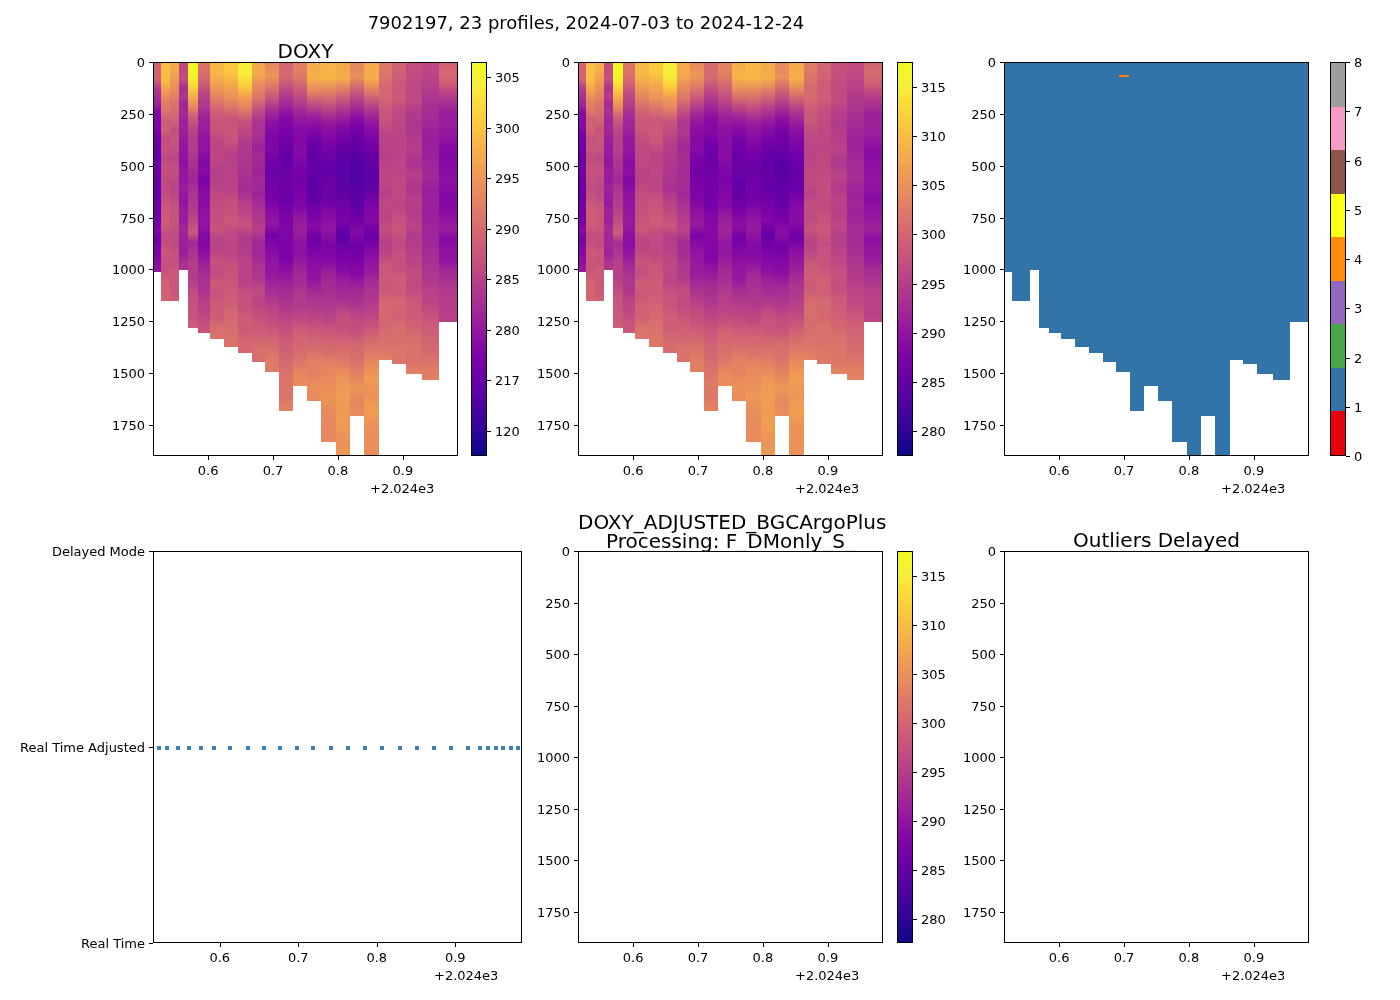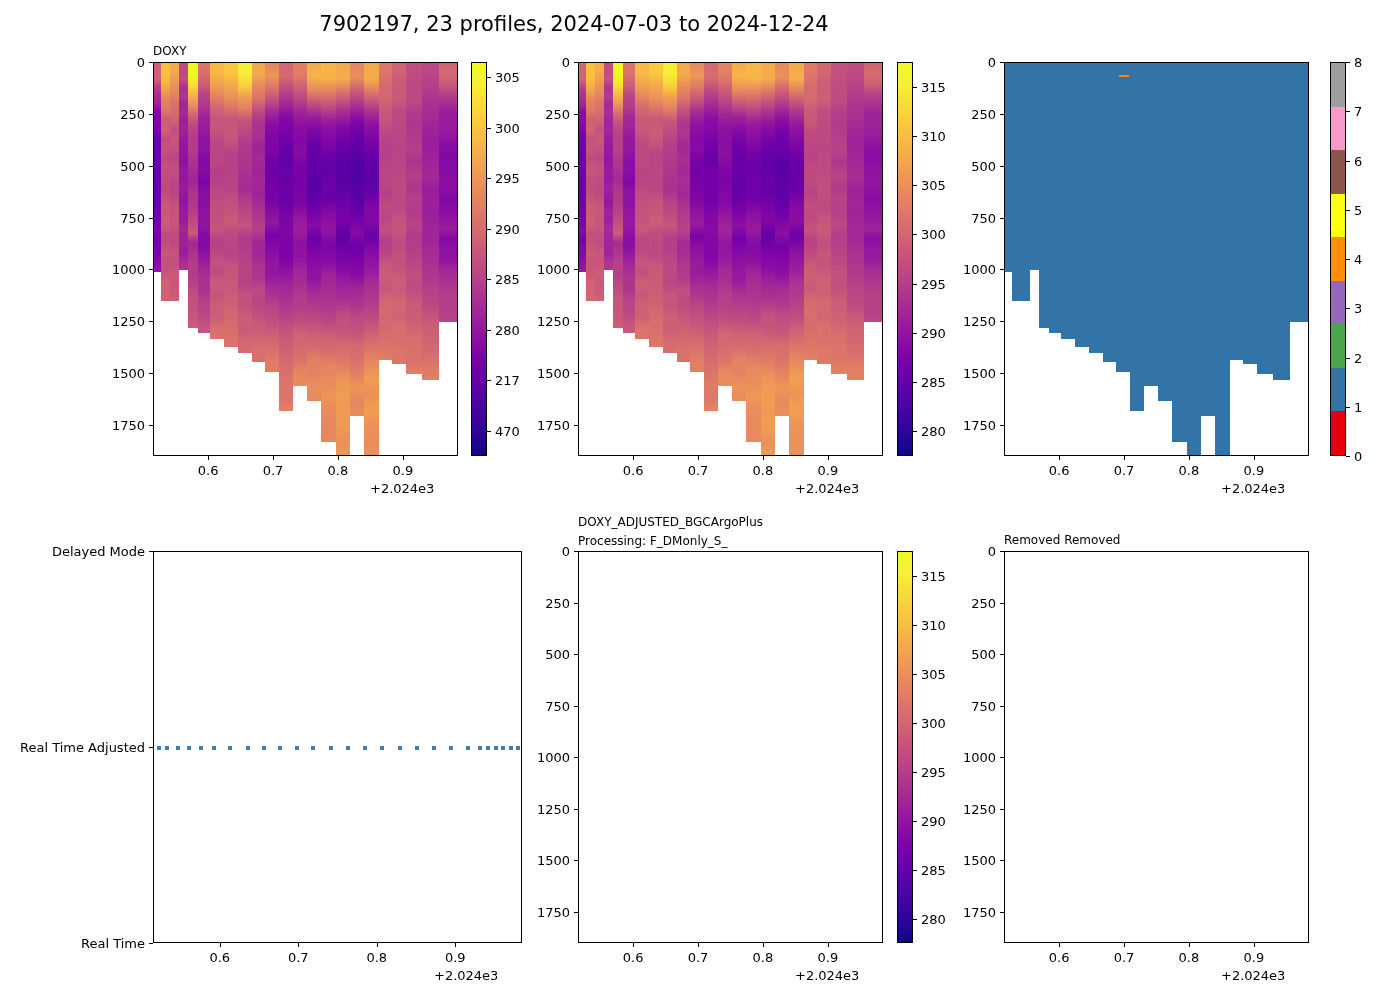--- a/index.html
+++ b/index.html
@@ -1,20 +1,20 @@
 <!DOCTYPE html>
 <html><head>
 <meta charset="utf-8">
 <style>
   html,body{margin:0;padding:0;background:#ffffff;}
   body{width:1400px;height:1000px;font-family:"DejaVu Sans","Liberation Sans",sans-serif;color:#000;}
   #fig{position:relative;width:1400px;height:1000px;overflow:hidden;}
 
-  .sup-title{position:absolute;left:0;top:12px;width:1148px;text-align:center;font-size:21px;}
-  .panel-title{position:absolute;text-align:left;font-size:12px;line-height:19px;white-space:pre-line;}
+  .sup-title{position:absolute;left:12px;top:12px;width:1148px;text-align:center;font-size:18px;}
+  .panel-title{position:absolute;text-align:center;font-size:20px;line-height:19px;white-space:pre-line;}
 
   .axes{position:absolute;border:1.1px solid #000;background:#fff;box-sizing:border-box;overflow:hidden;}
 
   .ytick-lab{position:absolute;right:0;font-size:13px;text-align:right;transform:translateY(-50%);white-space:nowrap;}
   .xtick-lab{position:absolute;font-size:13px;text-align:center;transform:translateX(-50%);white-space:nowrap;}
   .tickmark-y{position:absolute;height:1px;background:#000;width:4px;}
   .tickmark-x{position:absolute;width:1px;background:#000;height:4px;}
   .xoffset{position:absolute;font-size:13px;white-space:nowrap;}
 
   .cbar{position:absolute;border:1px solid #000;box-sizing:border-box;}
@@ -78,21 +78,21 @@
     <div class="xtick-lab" style="left: 208.16px; top: 463px;">0.6</div>
     <div class="tickmark-x" style="left: 208.16px; top: 456px;"></div>
     <div class="xtick-lab" style="left: 273.053px; top: 463px;">0.7</div>
     <div class="tickmark-x" style="left: 273.053px; top: 456px;"></div>
     <div class="xtick-lab" style="left: 337.947px; top: 463px;">0.8</div>
     <div class="tickmark-x" style="left: 337.947px; top: 456px;"></div>
     <div class="xtick-lab" style="left: 402.84px; top: 463px;">0.9</div>
     <div class="tickmark-x" style="left: 402.84px; top: 456px;"></div>
     <div class="xoffset" style="left: 370px; top: 481px;">+2.024e3</div>
     <div class="cbar" style="left: 471px; top: 62px; width: 16px; height: 394px; background: linear-gradient(rgb(240, 249, 33) 0%, rgb(243, 245, 46) 2.5%, rgb(246, 241, 57) 5%, rgb(249, 231, 56) 7.5%, rgb(251, 221, 56) 10%, rgb(251, 212, 59) 12.5%, rgb(251, 202, 61) 15%, rgb(249, 193, 65) 17.5%, rgb(247, 184, 70) 20%, rgb(245, 175, 74) 22.5%, rgb(243, 166, 78) 25%, rgb(239, 157, 83) 27.5%, rgb(236, 148, 88) 30%, rgb(232, 140, 92) 32.5%, rgb(228, 131, 97) 35%, rgb(223, 123, 102) 37.5%, rgb(218, 115, 107) 40%, rgb(214, 106, 111) 42.5%, rgb(208, 98, 116) 45%, rgb(202, 89, 121) 47.5%, rgb(197, 82, 126) 50%, rgb(191, 74, 130) 52.5%, rgb(184, 66, 135) 55%, rgb(178, 58, 140) 57.5%, rgb(171, 50, 144) 60%, rgb(164, 42, 149) 62.5%, rgb(157, 34, 154) 65%, rgb(149, 25, 158) 67.5%, rgb(142, 17, 162) 70%, rgb(133, 10, 165) 72.5%, rgb(124, 4, 167) 75%, rgb(115, 1, 168) 77.5%, rgb(106, 0, 167) 80%, rgb(96, 1, 166) 82.5%, rgb(86, 2, 164) 85%, rgb(75, 3, 161) 87.5%, rgb(64, 4, 158) 90%, rgb(53, 4, 154) 92.5%, rgb(41, 5, 150) 95%, rgb(27, 6, 143) 97.5%, rgb(13, 8, 135) 100%);"></div>
-    <div class="cbar-tick-lab" style="left: 495px; top: 430.744px;">470</div>
+    <div class="cbar-tick-lab" style="left: 495px; top: 430.744px;">120</div>
     <div class="cbar-tick-m" style="left: 487px; top: 430.744px;"></div>
     <div class="cbar-tick-lab" style="left: 495px; top: 380.231px;">217</div>
     <div class="cbar-tick-m" style="left: 487px; top: 380.231px;"></div>
     <div class="cbar-tick-lab" style="left: 495px; top: 329.718px;">280</div>
     <div class="cbar-tick-m" style="left: 487px; top: 329.718px;"></div>
     <div class="cbar-tick-lab" style="left: 495px; top: 279.205px;">285</div>
     <div class="cbar-tick-m" style="left: 487px; top: 279.205px;"></div>
     <div class="cbar-tick-lab" style="left: 495px; top: 228.692px;">290</div>
     <div class="cbar-tick-m" style="left: 487px; top: 228.692px;"></div>
     <div class="cbar-tick-lab" style="left: 495px; top: 178.179px;">295</div>
@@ -320,21 +320,21 @@
     <div class="cbar-tick-lab" style="left: 921px; top: 771.5px;">295</div>
     <div class="cbar-tick-m" style="left: 913px; top: 771.5px;"></div>
     <div class="cbar-tick-lab" style="left: 921px; top: 722.5px;">300</div>
     <div class="cbar-tick-m" style="left: 913px; top: 722.5px;"></div>
     <div class="cbar-tick-lab" style="left: 921px; top: 673.5px;">305</div>
     <div class="cbar-tick-m" style="left: 913px; top: 673.5px;"></div>
     <div class="cbar-tick-lab" style="left: 921px; top: 624.5px;">310</div>
     <div class="cbar-tick-m" style="left: 913px; top: 624.5px;"></div>
     <div class="cbar-tick-lab" style="left: 921px; top: 575.5px;">315</div>
     <div class="cbar-tick-m" style="left: 913px; top: 575.5px;"></div>
-    <div class="panel-title" style="left: 1004px; top: 531px; width: 305px;">Removed Removed</div>
+    <div class="panel-title" style="left: 1004px; top: 531px; width: 305px;">Outliers Delayed</div>
     <div class="axes" style="left: 1004px; top: 551px; width: 305px; height: 392px;"></div>
     <div class="ytick-lab" style="left: 960px; width: 36px; top: 551px;">0</div>
     <div class="tickmark-y" style="left: 1000px; top: 551px;"></div>
     <div class="ytick-lab" style="left: 960px; width: 36px; top: 602.579px;">250</div>
     <div class="tickmark-y" style="left: 1000px; top: 602.579px;"></div>
     <div class="ytick-lab" style="left: 960px; width: 36px; top: 654.158px;">500</div>
     <div class="tickmark-y" style="left: 1000px; top: 654.158px;"></div>
     <div class="ytick-lab" style="left: 960px; width: 36px; top: 705.737px;">750</div>
     <div class="tickmark-y" style="left: 1000px; top: 705.737px;"></div>
     <div class="ytick-lab" style="left: 960px; width: 36px; top: 757.316px;">1000</div>

